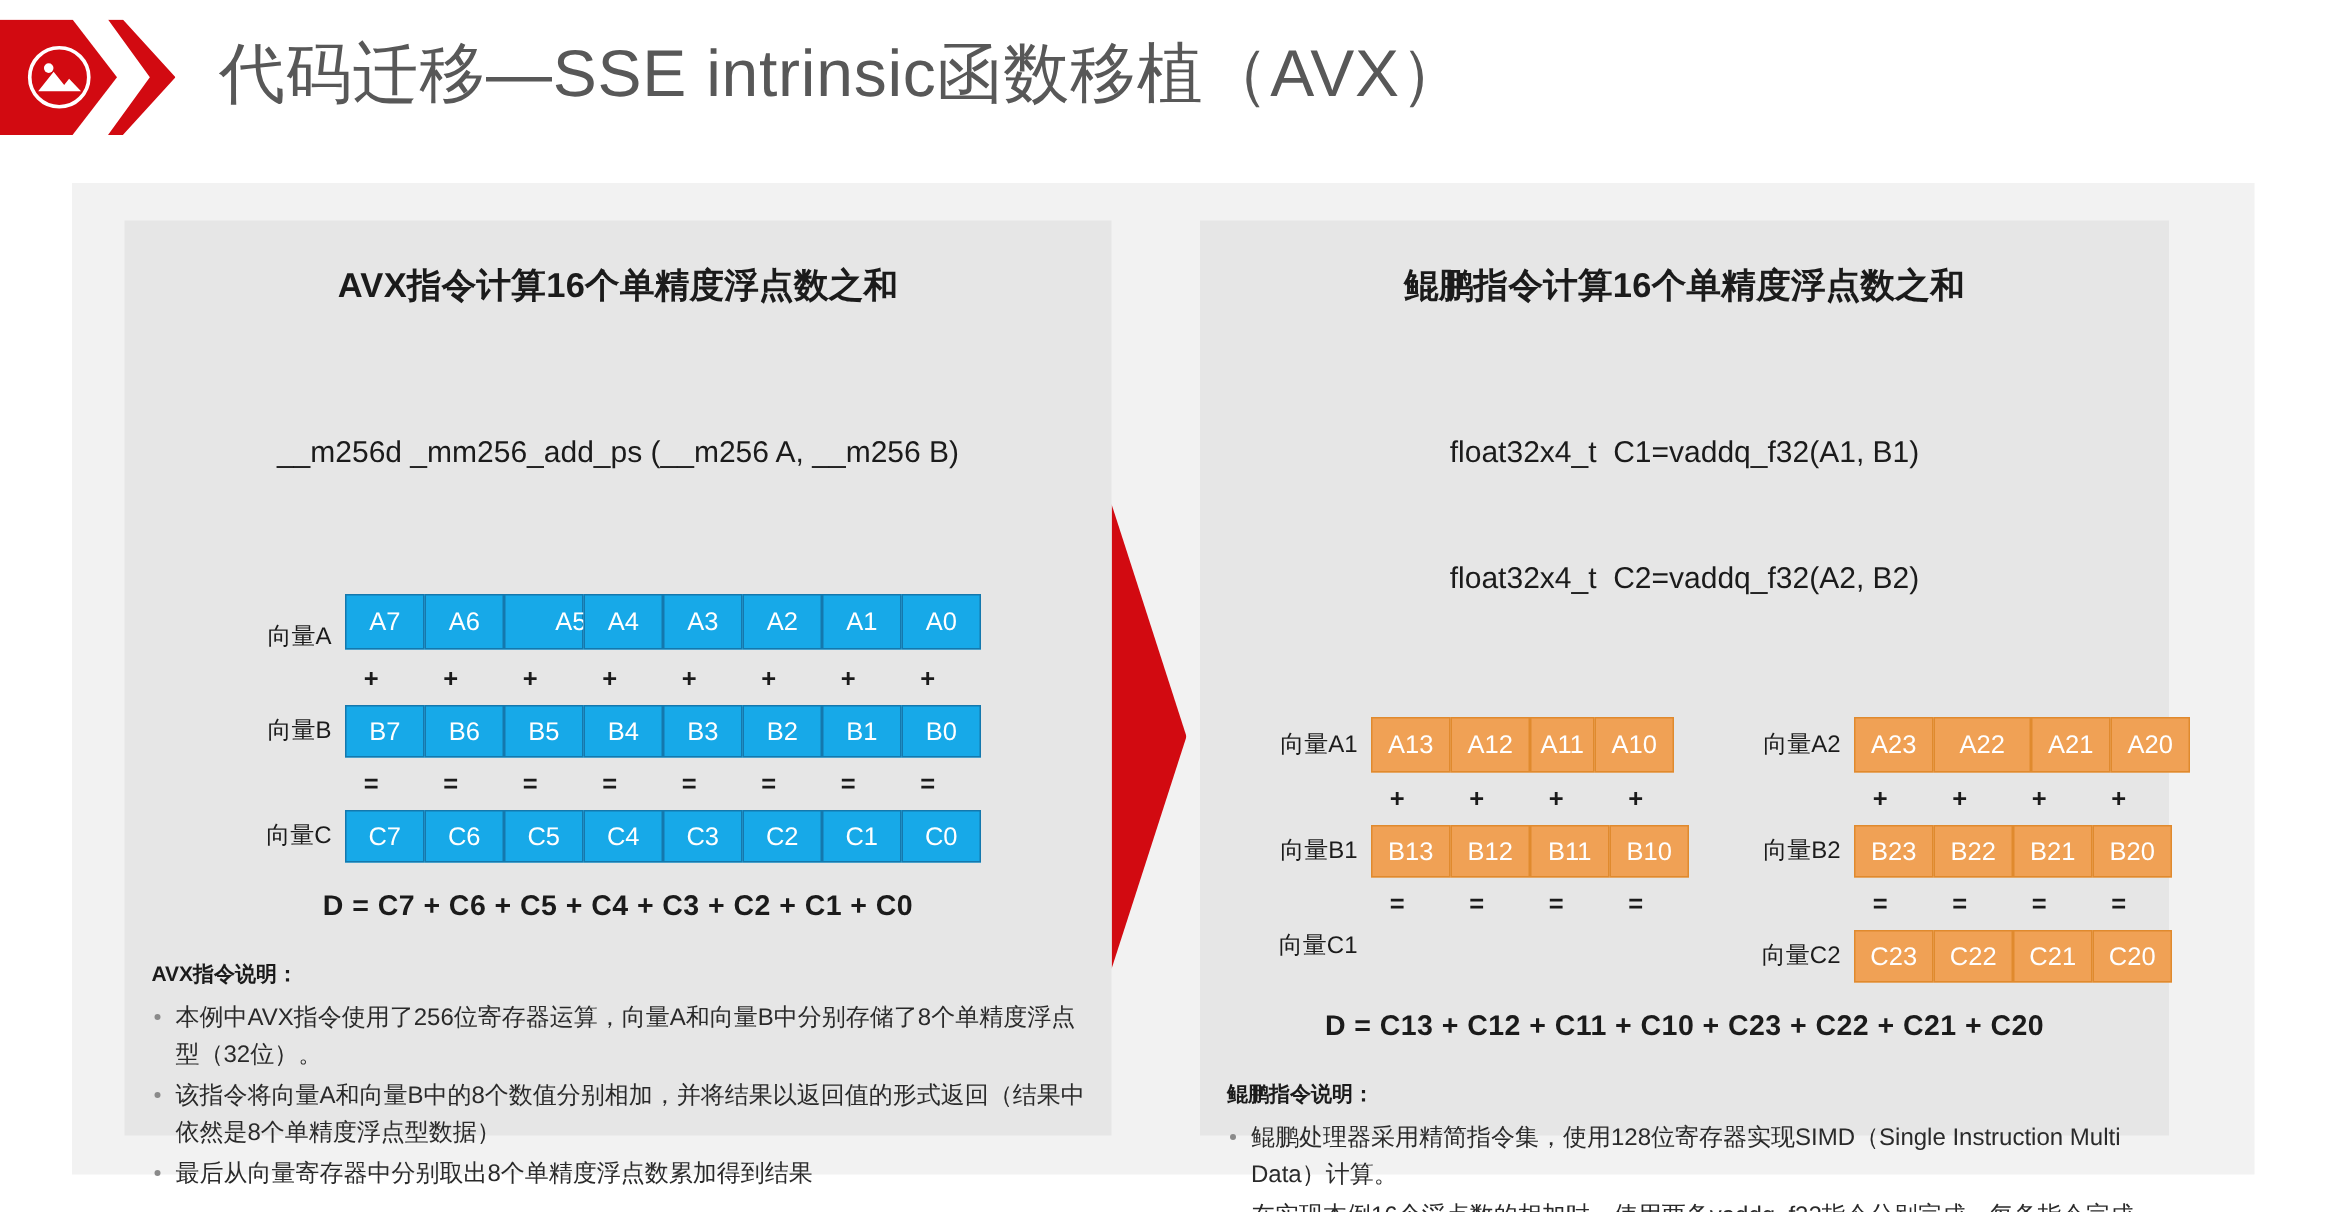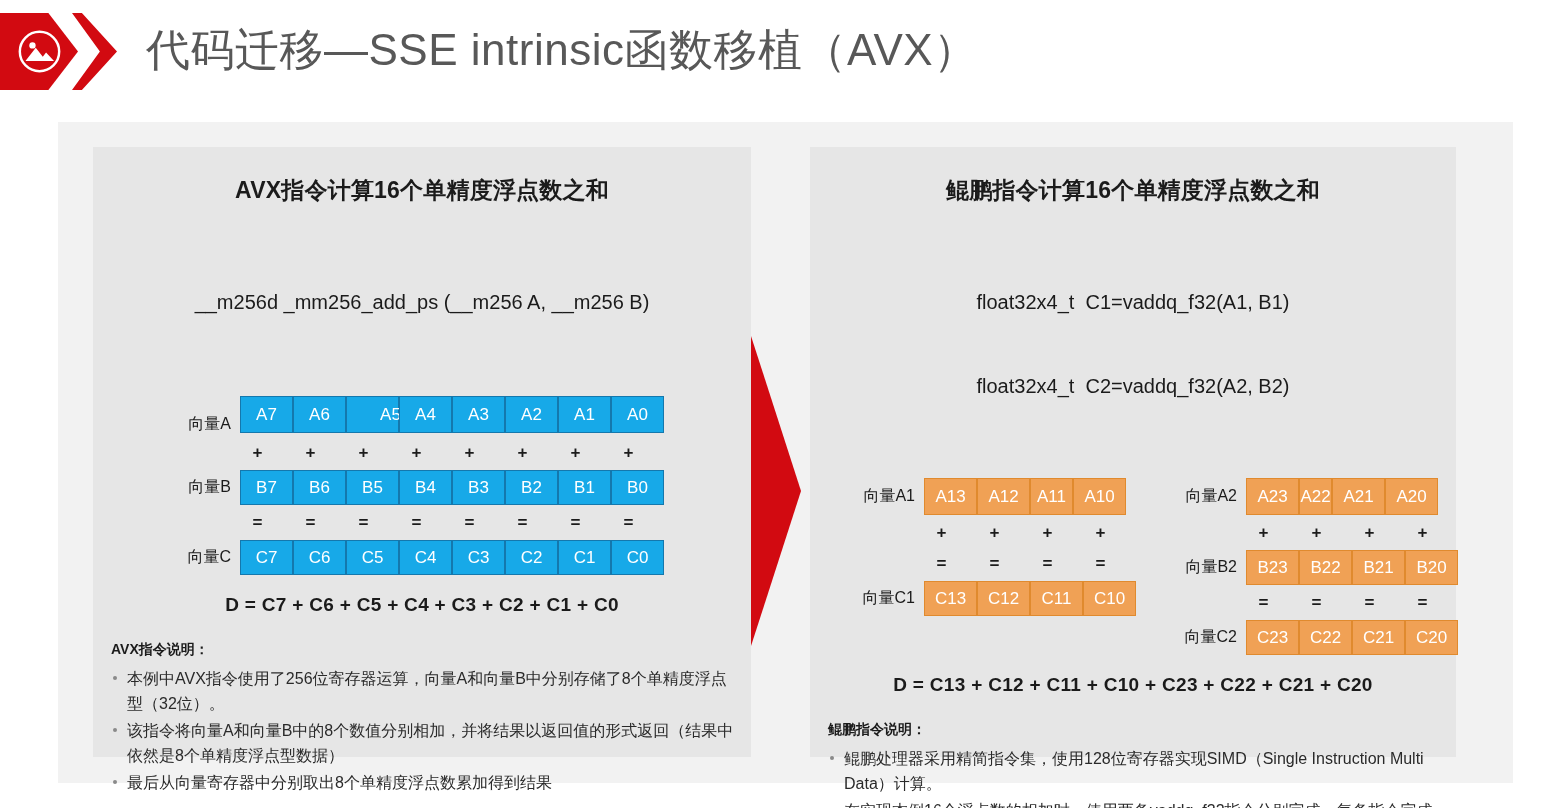--- a/index.html
+++ b/index.html
@@ -32,21 +32,21 @@
   }
   .page-title{
     position:absolute;left:146px;top:16px;
     font-size:44px;color:#585858;font-weight:400;
     letter-spacing:0.5px;white-space:nowrap;
     line-height:68px;
   }
 
   
   .outer-frame{
-    position:absolute;left:58px;top:122px;width:1455px;height:661px;
+    position:absolute;left:48px;top:122px;width:1455px;height:661px;
     background:#f2f2f2;
   }
 
   
   .panel{
     position:absolute;top:25px;height:610px;
     background:#e6e6e6;
   }
   .panel-left{left:35px;width:658px;}
   .panel-right{left:752px;width:646px;}
@@ -257,43 +257,46 @@
             <div class="cell orange" style="width:43px;height:37px;">A11</div>
             <div class="cell orange" style="width:53px;height:37px;">A10</div>
           </div>
         </div>
         <div class="op-row" style="margin-left:83px;margin-top:5px;margin-bottom:4px;">
           <div class="op" style="width:53px;">+</div>
           <div class="op" style="width:53px;">+</div>
           <div class="op" style="width:53px;">+</div>
           <div class="op" style="width:53px;">+</div>
         </div>
+        <div class="diag-row">
+          <div class="diag-label" style="width:83px;">向量B1</div>
+          <div class="cells">
+            <div class="cell orange" style="width:53px;height:35px;">B13</div>
+            <div class="cell orange" style="width:53px;height:35px;">B12</div>
+            <div class="cell orange" style="width:53px;height:35px;">B11</div>
+            <div class="cell orange" style="width:53px;height:35px;">B10</div>
+          </div>
+        </div>
         <div class="op-row" style="margin-left:83px;margin-top:5px;margin-bottom:4px;">
           <div class="op" style="width:53px;">=</div>
           <div class="op" style="width:53px;">=</div>
           <div class="op" style="width:53px;">=</div>
           <div class="op" style="width:53px;">=</div>
         </div>
         <div class="diag-row">
           <div class="diag-label" style="width:83px;">向量C1</div>
-          <div class="cells">
-            <div class="cell orange" style="width:53px;height:35px;">C13</div>
-            <div class="cell orange" style="width:53px;height:35px;">C12</div>
-            <div class="cell orange" style="width:53px;height:35px;">C11</div>
-            <div class="cell orange" style="width:53px;height:35px;">C10</div>
-          </div>
         </div>
       </div>
 
       <div style="margin-left:18px;">
         <div class="diag-row">
           <div class="diag-label" style="width:83px;">向量A2</div>
           <div class="cells">
             <div class="cell orange" style="width:53px;height:37px;">A23</div>
-            <div class="cell orange" style="width:33px;height:37px;">A22</div>
+            <div class="cell orange" style="width:65px;height:37px;">A22</div>
             <div class="cell orange" style="width:53px;height:37px;">A21</div>
             <div class="cell orange" style="width:53px;height:37px;">A20</div>
           </div>
         </div>
         <div class="op-row" style="margin-left:83px;margin-top:5px;margin-bottom:4px;">
           <div class="op" style="width:53px;">+</div>
           <div class="op" style="width:53px;">+</div>
           <div class="op" style="width:53px;">+</div>
           <div class="op" style="width:53px;">+</div>
         </div>

